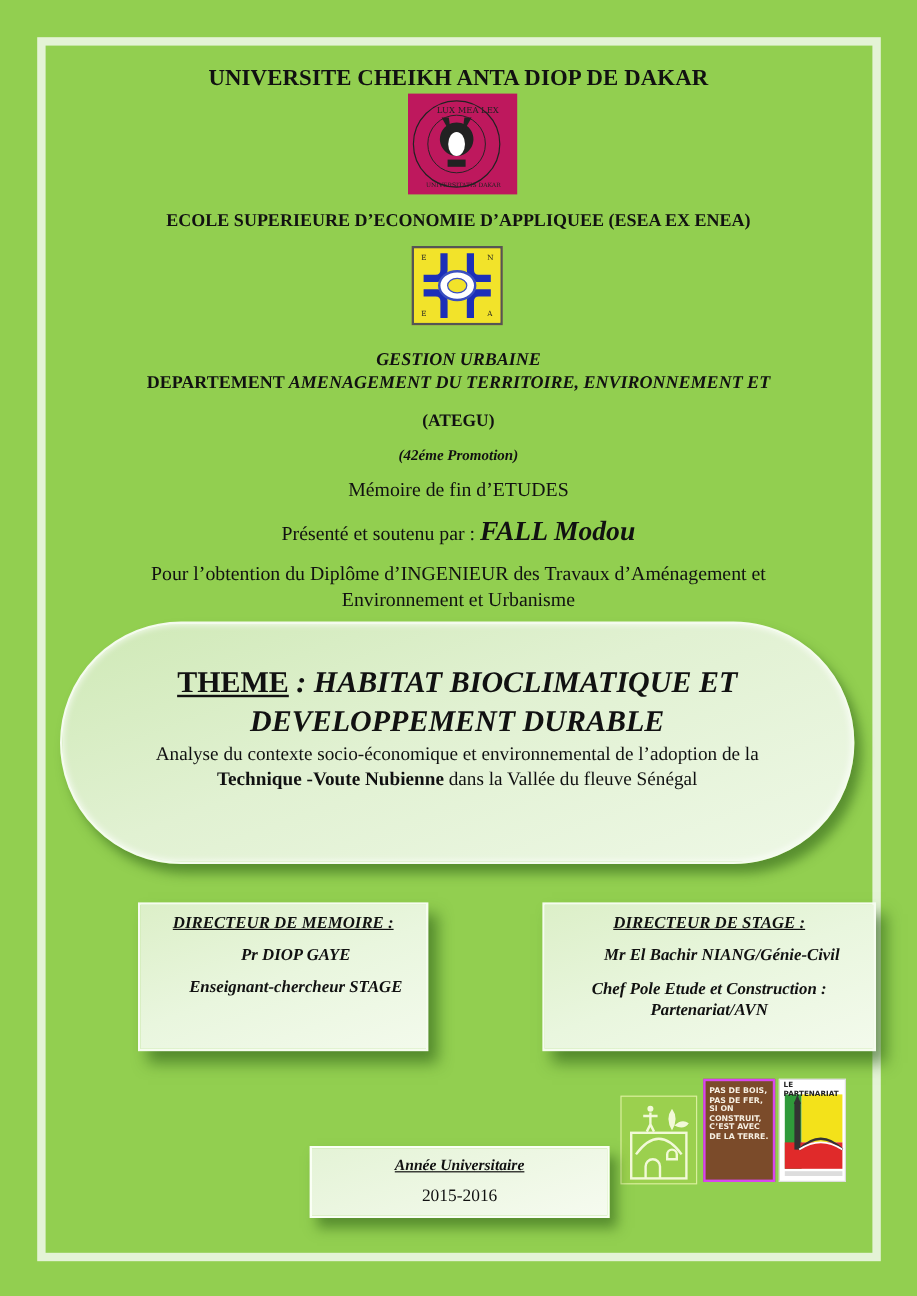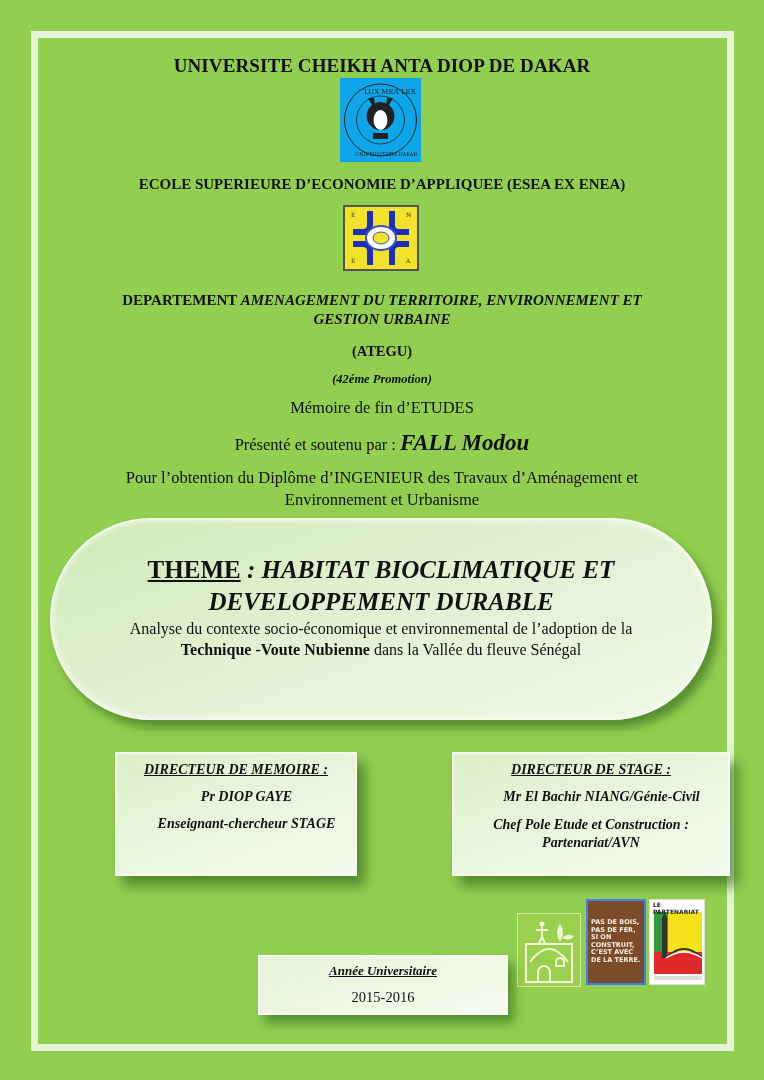--- a/index.html
+++ b/index.html
@@ -14,21 +14,21 @@
   .frame {
     position: absolute; left: 31px; top: 31px;
     width: 689px; height: 1006px;
     border: 7px solid #e4f3d6;
     box-sizing: content-box;
   }
   .abs { position: absolute; }
   .center { text-align: center; left: 0; width: 764px; }
   .univ { top: 55px; font-size: 19px; font-weight: bold; letter-spacing: 0.1px; }
   .logo-ucad {
-    left: 340px; top: 78px; width: 81px; height: 84px; background: #0ea5e9;
+    left: 340px; top: 78px; width: 91px; height: 84px; background: #be185d;
   }
   .ecole { top: 176px; font-size: 15px; font-weight: bold; }
   .logo-esea {
     left: 343px; top: 205px; width: 76px; height: 66px;
     background: #f2e32a; border: 2px solid #555; box-sizing: border-box;
   }
   .dept { top: 291px; font-size: 15px; font-weight: bold; line-height: 19px; }
   .dept i { font-style: italic; }
   .ategu { top: 343px; font-size: 14.5px; font-weight: bold; }
   .promo { top: 372px; font-size: 12.5px; font-weight: bold; font-style: italic; }
@@ -69,23 +69,23 @@
   .dir-head { text-decoration: underline; margin-top: 8px; }
   .dir-line { margin-top: 11px; padding-left: 21px; }
   .dir-line2 { margin-top: 11px; line-height: 18px; }
 
   .logo-avn {
     left: 517px; top: 913px; width: 62px; height: 72px;
     background: #9bd04e; border: 1px solid #d9ef9d;
   }
   .logo-pasdebois {
     left: 586px; top: 899px; width: 60px; height: 86px;
-    background: #7b4b2a; border: 2px solid #3b82f6;
+    background: #7b4b2a; border: 2px solid #d946ef;
     color: #f6efe2; font-family: "DejaVu Sans", sans-serif; font-weight: bold;
-    font-size: 6.5px; line-height: 7.5px; padding: 18px 3px; box-sizing: border-box;
+    font-size: 6.5px; line-height: 7.5px; padding: 5px 3px; box-sizing: border-box;
   }
   .logo-partenariat {
     left: 649px; top: 899px; width: 56px; height: 86px;
     background: #fff; border: 1px solid #ddd; box-sizing: border-box;
     overflow: hidden;
   }
   .annee-box {
     position: absolute; left: 258px; top: 955px; width: 250px; height: 60px;
     background: linear-gradient(160deg, #e4f3d6, #f6fbf0);
     border: 2px solid #fafff5; box-sizing: border-box;
@@ -128,22 +128,22 @@
     <ellipse cx="36" cy="31" rx="15" ry="12" fill="#fff" stroke="#3a4fc0" stroke-width="2"></ellipse>
     <ellipse cx="36" cy="31" rx="8" ry="6" fill="#f2e32a" stroke="#3a4fc0" stroke-width="1"></ellipse>
     <text x="6" y="10" font-size="6" fill="#222" font-family="DejaVu Serif, serif">E</text>
     <text x="61" y="10" font-size="6" fill="#222" font-family="DejaVu Serif, serif">N</text>
     <text x="6" y="56" font-size="6" fill="#222" font-family="DejaVu Serif, serif">E</text>
     <text x="61" y="56" font-size="6" fill="#222" font-family="DejaVu Serif, serif">A</text>
   </svg>
 </div>
 
 <div class="abs center dept">
+  <div><i>GESTION URBAINE</i></div>
   <div><span>DEPARTEMENT </span><i>AMENAGEMENT DU TERRITOIRE, ENVIRONNEMENT ET</i></div>
-  <div><i>GESTION URBAINE</i></div>
 </div>
 
 <div class="abs center ategu">(ATEGU)</div>
 <div class="abs center promo">(42éme Promotion)</div>
 <div class="abs center memoire">Mémoire de fin d’ETUDES</div>
 
 <div class="abs center presente">
   <span>Présenté et soutenu par : </span><span class="author">FALL Modou</span>
 </div>
 

